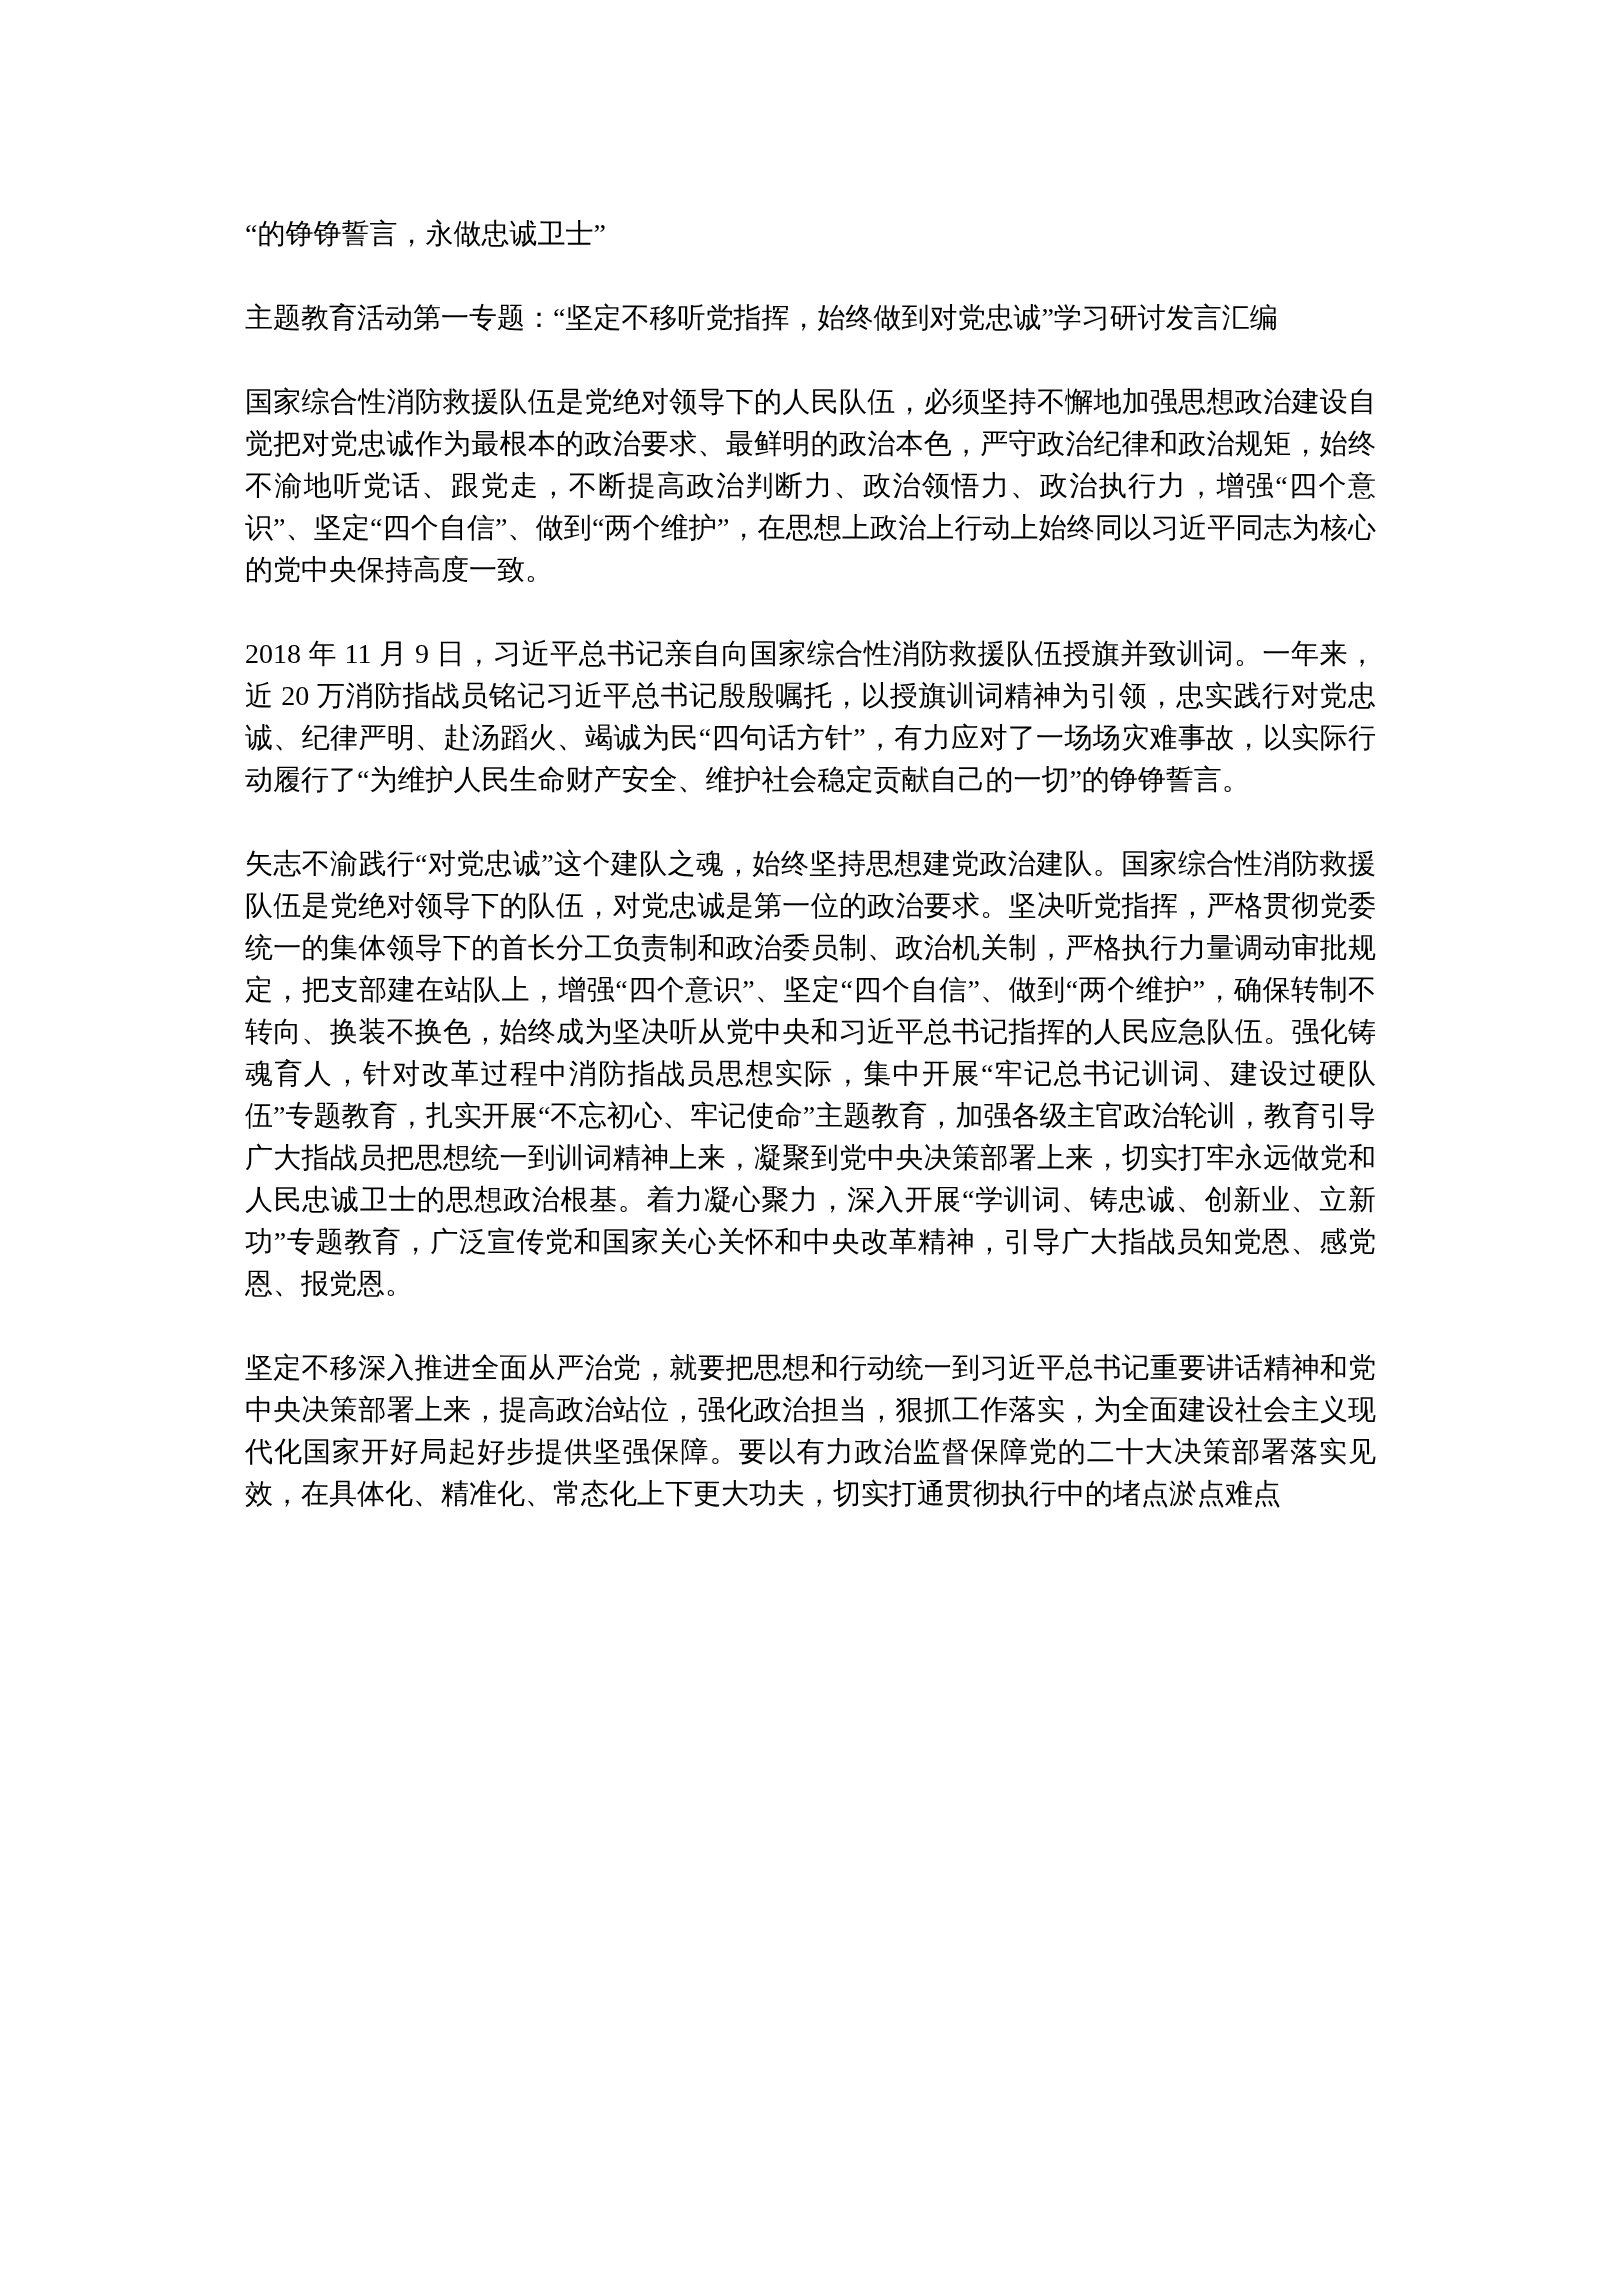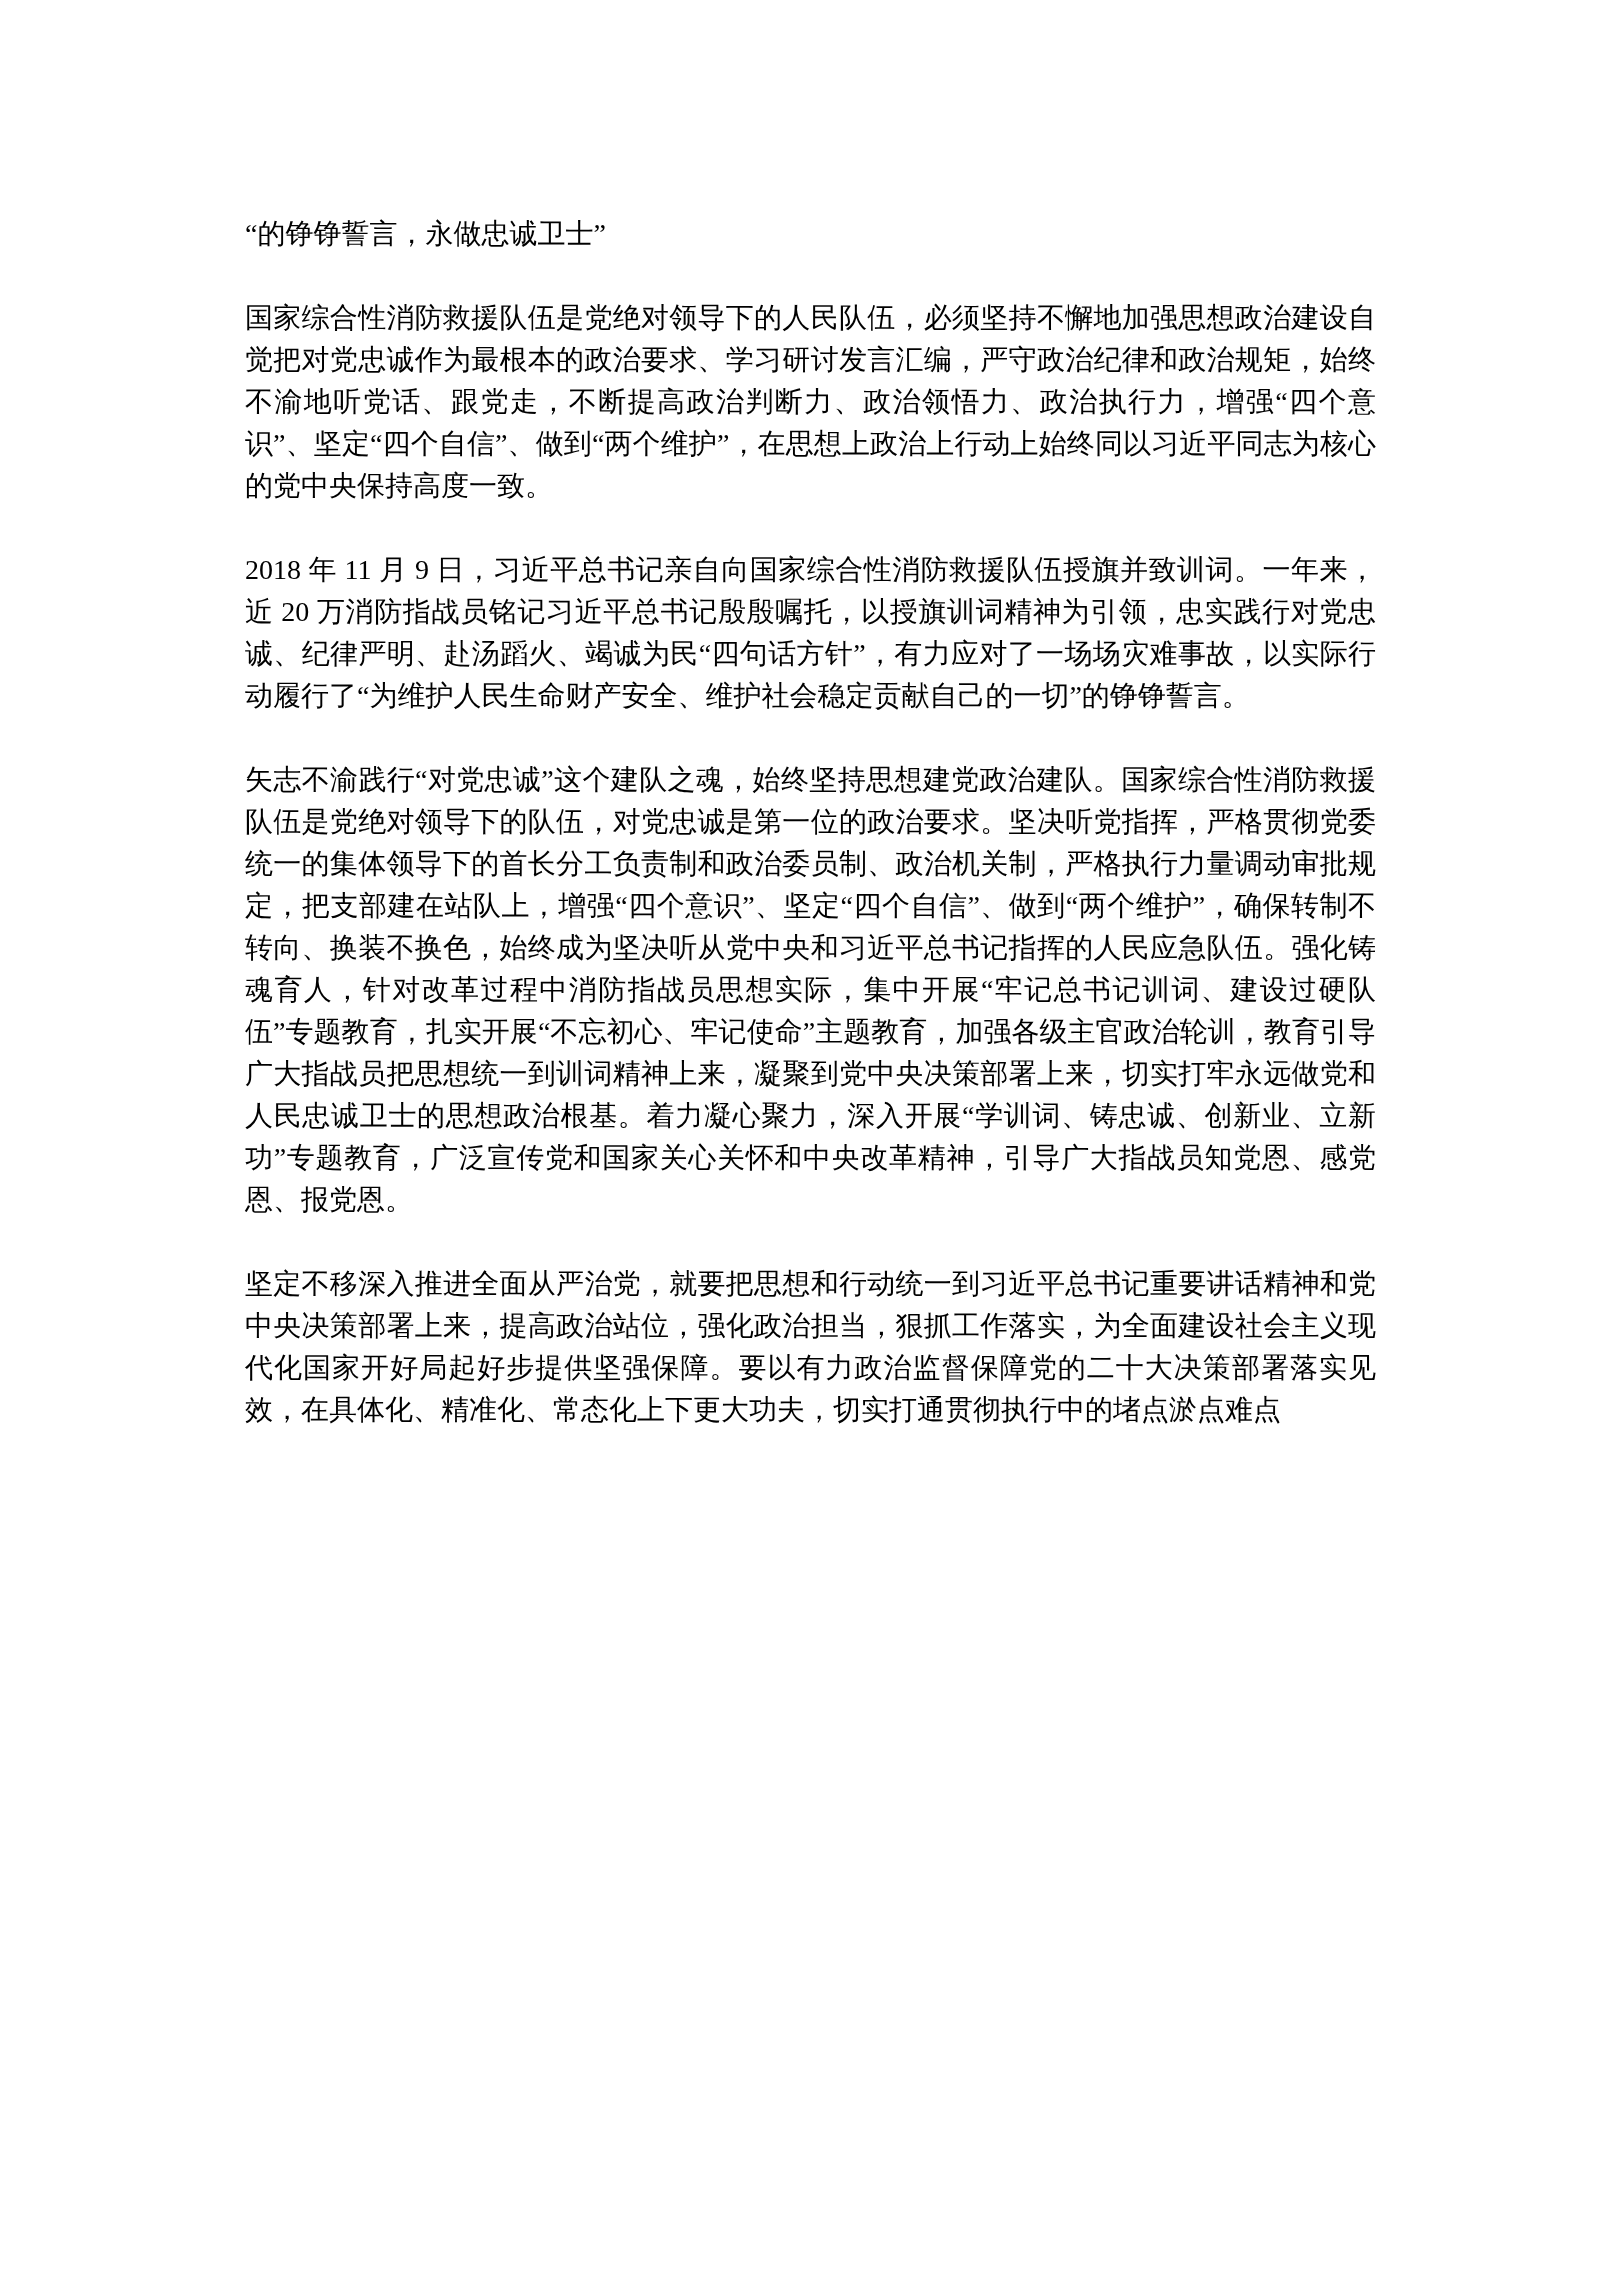--- a/index.html
+++ b/index.html
@@ -29,23 +29,24 @@
   .page p.doc-para:last-child {
     margin-bottom: 2px;
   }
 </style>
 </head>
 <body>
 
 <div class="page">
   <p class="doc-title">“的铮铮誓言，永做忠诚卫士”</p>
 
+  <p class="doc-subtitle">主题教育活动第一专题：“坚定不移听党指挥，始终做到对党忠诚”学习研讨发言汇编</p>
 
 
-  <p class="doc-para">国家综合性消防救援队伍是党绝对领导下的人民队伍，必须坚持不懈地加强思想政治建设自觉把对党忠诚作为最根本的政治要求、学习研讨发言汇编，严守政治纪律和政治规矩，始终不渝地听党话、跟党走，不断提高政治判断力、政治领悟力、政治执行力，增强“四个意识”、坚定“四个自信”、做到“两个维护”，在思想上政治上行动上始终同以习近平同志为核心的党中央保持高度一致。</p>
+  <p class="doc-para">国家综合性消防救援队伍是党绝对领导下的人民队伍，必须坚持不懈地加强思想政治建设自觉把对党忠诚作为最根本的政治要求、最鲜明的政治本色，严守政治纪律和政治规矩，始终不渝地听党话、跟党走，不断提高政治判断力、政治领悟力、政治执行力，增强“四个意识”、坚定“四个自信”、做到“两个维护”，在思想上政治上行动上始终同以习近平同志为核心的党中央保持高度一致。</p>
 
   <p class="doc-para">2018 年 11 月 9 日，习近平总书记亲自向国家综合性消防救援队伍授旗并致训词。一年来，近 20 万消防指战员铭记习近平总书记殷殷嘱托，以授旗训词精神为引领，忠实践行对党忠诚、纪律严明、赴汤蹈火、竭诚为民“四句话方针”，有力应对了一场场灾难事故，以实际行动履行了“为维护人民生命财产安全、维护社会稳定贡献自己的一切”的铮铮誓言。</p>
 
 
   <p class="doc-para">矢志不渝践行“对党忠诚”这个建队之魂，始终坚持思想建党政治建队。国家综合性消防救援队伍是党绝对领导下的队伍，对党忠诚是第一位的政治要求。坚决听党指挥，严格贯彻党委统一的集体领导下的首长分工负责制和政治委员制、政治机关制，严格执行力量调动审批规定，把支部建在站队上，增强“四个意识”、坚定“四个自信”、做到“两个维护”，确保转制不转向、换装不换色，始终成为坚决听从党中央和习近平总书记指挥的人民应急队伍。强化铸魂育人，针对改革过程中消防指战员思想实际，集中开展“牢记总书记训词、建设过硬队伍”专题教育，扎实开展“不忘初心、牢记使命”主题教育，加强各级主官政治轮训，教育引导广大指战员把思想统一到训词精神上来，凝聚到党中央决策部署上来，切实打牢永远做党和人民忠诚卫士的思想政治根基。着力凝心聚力，深入开展“学训词、铸忠诚、创新业、立新功”专题教育，广泛宣传党和国家关心关怀和中央改革精神，引导广大指战员知党恩、感党恩、报党恩。</p>
 
 
   <p class="doc-para">坚定不移深入推进全面从严治党，就要把思想和行动统一到习近平总书记重要讲话精神和党中央决策部署上来，提高政治站位，强化政治担当，狠抓工作落实，为全面建设社会主义现代化国家开好局起好步提供坚强保障。要以有力政治监督保障党的二十大决策部署落实见效，在具体化、精准化、常态化上下更大功夫，切实打通贯彻执行中的堵点淤点难点</p>
 </div>
 

